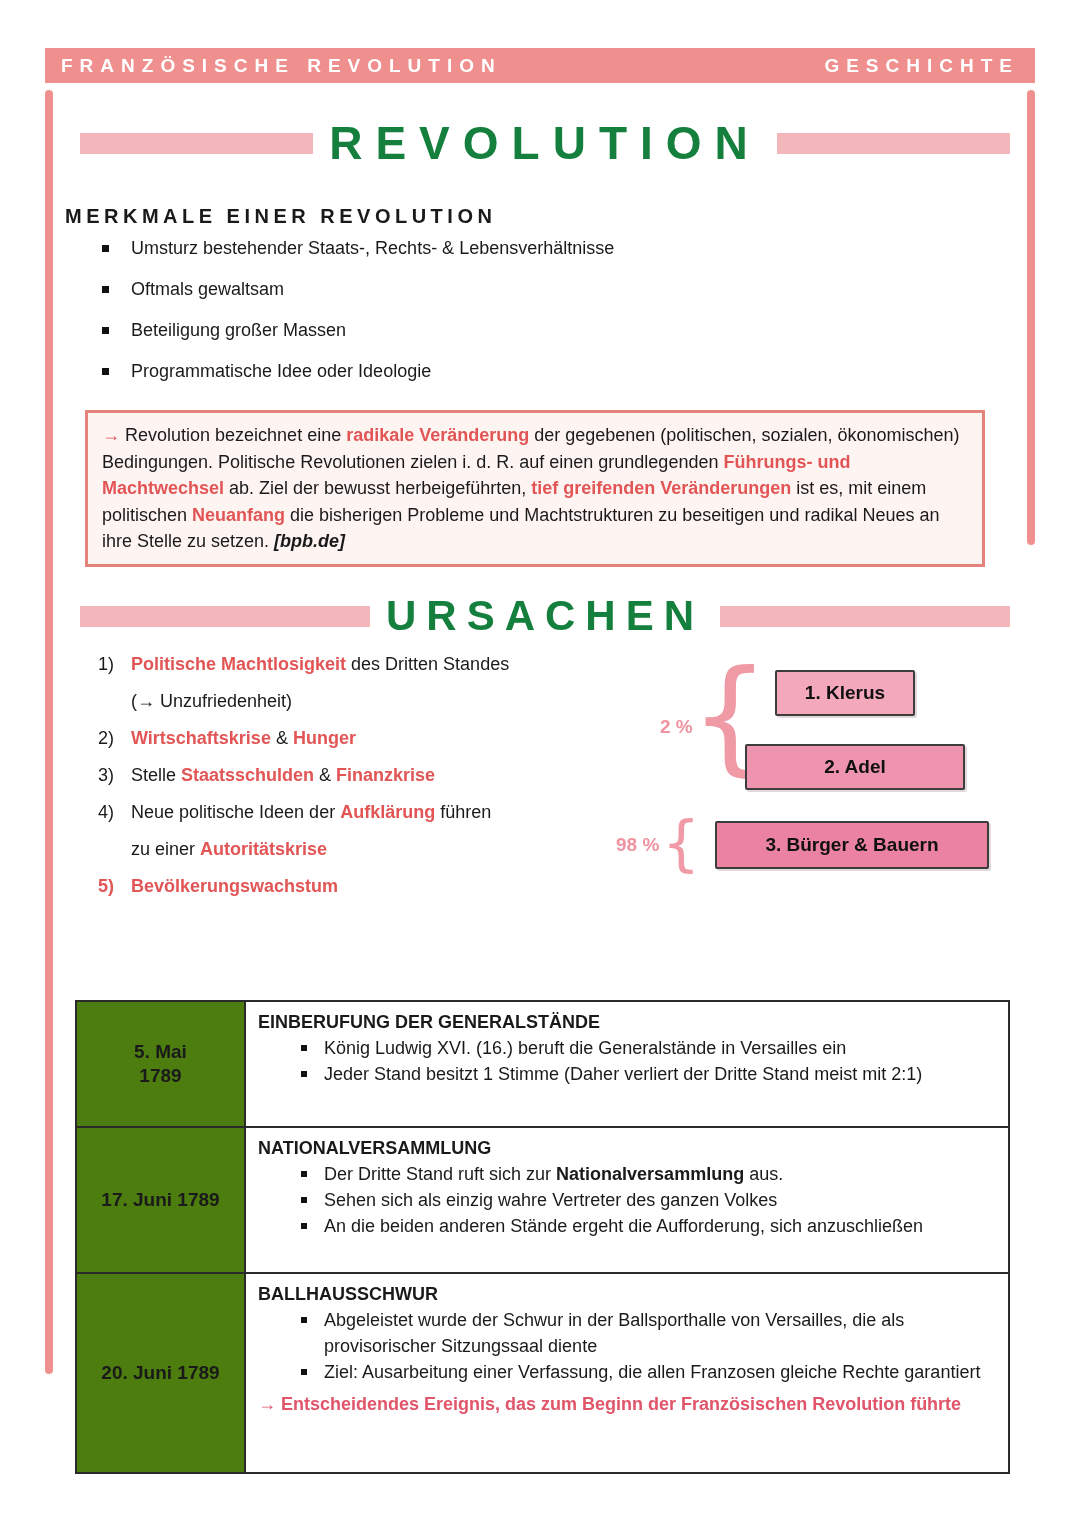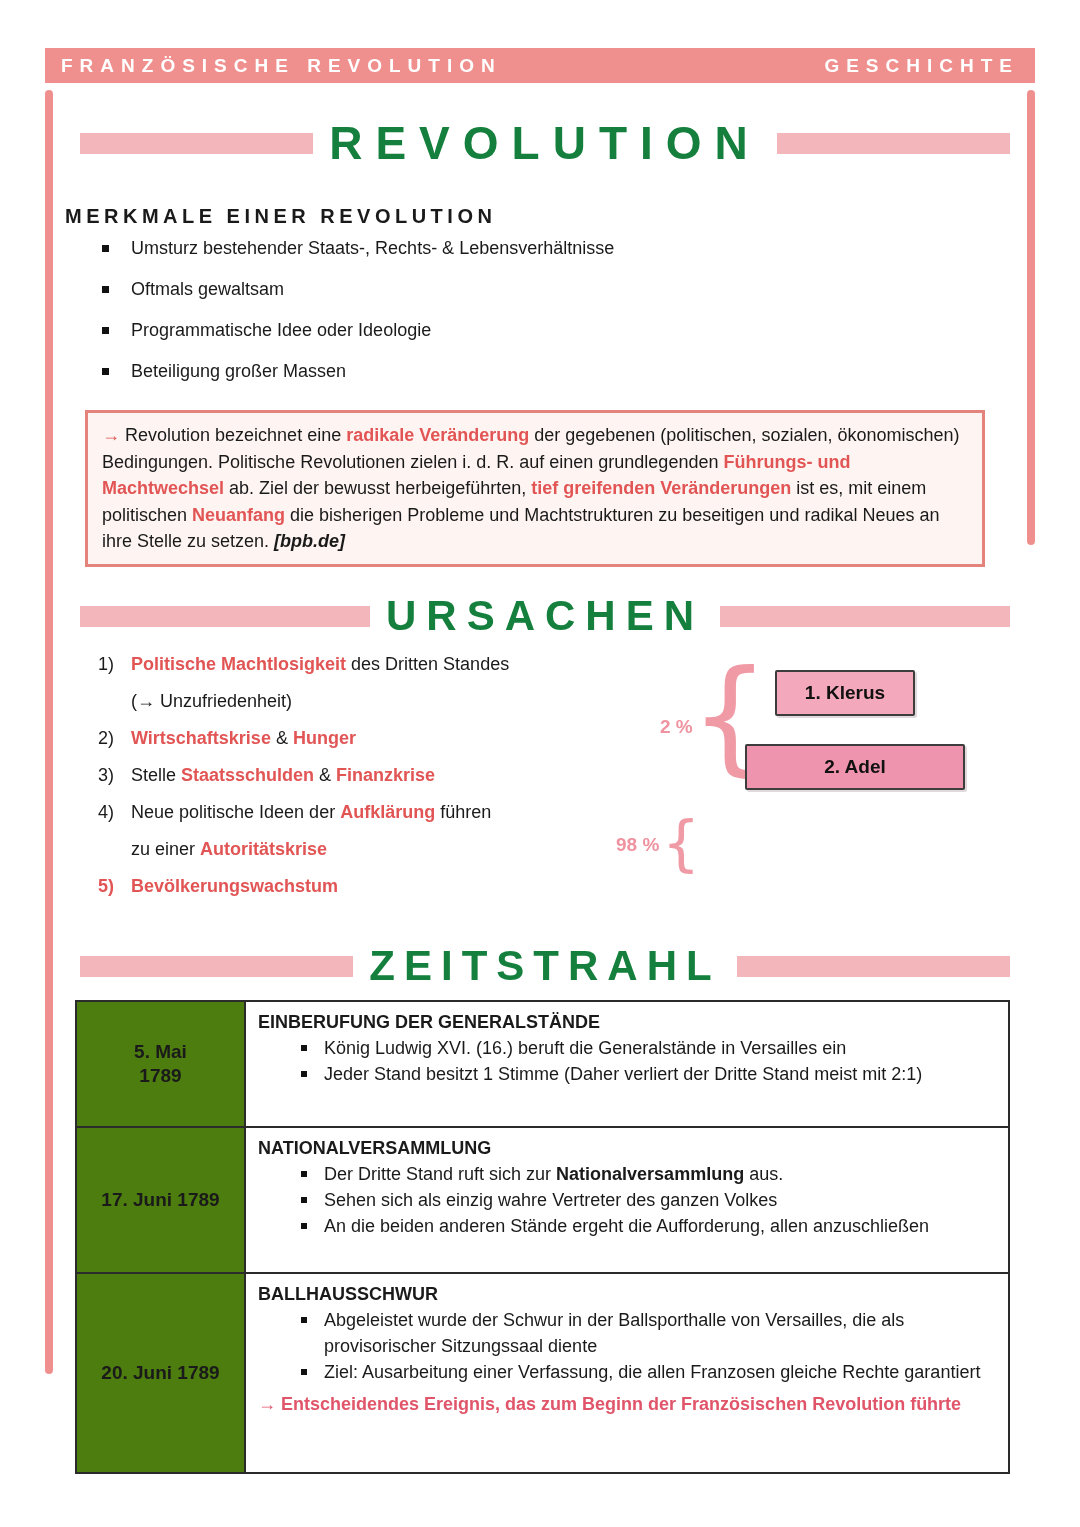--- a/index.html
+++ b/index.html
@@ -110,22 +110,22 @@
     <span class="bar"></span>
     <span class="txt">REVOLUTION</span>
     <span class="bar"></span>
   </div>
 
   <h2 class="merk-head">MERKMALE EINER REVOLUTION</h2>
 
   <ul class="merk-list">
     <li>Umsturz bestehender Staats-, Rechts- &amp; Lebensverhältnisse</li>
     <li>Oftmals gewaltsam</li>
+    <li>Beteiligung großer Massen</li>
     <li>Programmatische Idee oder Ideologie</li>
-    <li>Beteiligung großer Massen</li>
   </ul>
 
   <div class="def-box">
     <p style="margin:0"><span class="seg-r">→ </span><span class="seg-n">Revolution bezeichnet eine </span><span class="seg-r">radikale Veränderung</span><span class="seg-n"> der gegebenen (politischen, sozialen, ökonomischen) Bedingungen. Politische Revolutionen zielen i. d. R. auf einen grundlegenden </span><span class="seg-r">Führungs- und Machtwechsel</span><span class="seg-n"> ab. Ziel der bewusst herbeigeführten, </span><span class="seg-r">tief greifenden Veränderungen</span><span class="seg-n"> ist es, mit einem politischen </span><span class="seg-r">Neuanfang</span><span class="seg-n"> die bisherigen Probleme und Machtstrukturen zu beseitigen und radikal Neues an ihre Stelle zu setzen. </span><span class="seg-bi">[bpb.de]</span></p>
   </div>
 
   <div class="sec-title" id="t-urs">
     <span class="bar"></span>
     <span class="txt">URSACHEN</span>
     <span class="bar"></span>
@@ -154,27 +154,23 @@
     </div>
   </div>
 
   <div class="diagram">
     <span class="brace brace1">{</span>
     <span class="brace brace2">{</span>
     <span class="pct pct1">2 %</span>
     <span class="pct pct2">98 %</span>
     <div class="dbox dbox1">1. Klerus</div>
     <div class="dbox dbox2">2. Adel</div>
-  </div>
-
-  <div class="sec-title" id="t-zeit">
-    <span class="bar"></span>
-    <span class="txt">ZEITSTRAHL</span>
-    <span class="bar"></span>
-  </div>
+    <div class="dbox dbox3">3. Bürger &amp; Bauern</div>
+  </div>
+
 
   <table class="timeline">
     <tbody>
       <tr>
         <td class="date" style="height:122px">5.  Mai
 1789</td>
         <td class="content">
           <div class="tl-head">EINBERUFUNG DER GENERALSTÄNDE</div>
           <ul class="tl-bullets">
             <li><span class="seg-n">König Ludwig XVI. (16.) beruft die Generalstände in Versailles ein</span></li>
@@ -182,21 +178,21 @@
           </ul>
         </td>
       </tr>
       <tr>
         <td class="date" style="height:142px">17. Juni 1789</td>
         <td class="content">
           <div class="tl-head">NATIONALVERSAMMLUNG</div>
           <ul class="tl-bullets">
             <li><span class="seg-n">Der Dritte Stand ruft sich zur </span><span class="seg-b">Nationalversammlung</span><span class="seg-n"> aus.</span></li>
             <li><span class="seg-n">Sehen sich als einzig wahre Vertreter des ganzen Volkes</span></li>
-            <li><span class="seg-n">An die beiden anderen Stände ergeht die Aufforderung, allen anzuschließen</span></li>
+            <li><span class="seg-n">An die beiden anderen Stände ergeht die Aufforderung, sich anzuschließen</span></li>
           </ul>
         </td>
       </tr>
       <tr>
         <td class="date" style="height:196px">20. Juni 1789</td>
         <td class="content">
           <div class="tl-head">BALLHAUSSCHWUR</div>
           <ul class="tl-bullets">
             <li><span class="seg-n">Abgeleistet wurde der Schwur in der Ballsporthalle von Versailles, die als provisorischer Sitzungssaal diente</span></li>
             <li><span class="seg-n">Ziel: Ausarbeitung einer Verfassung, die allen Franzosen gleiche Rechte garantiert</span></li>

